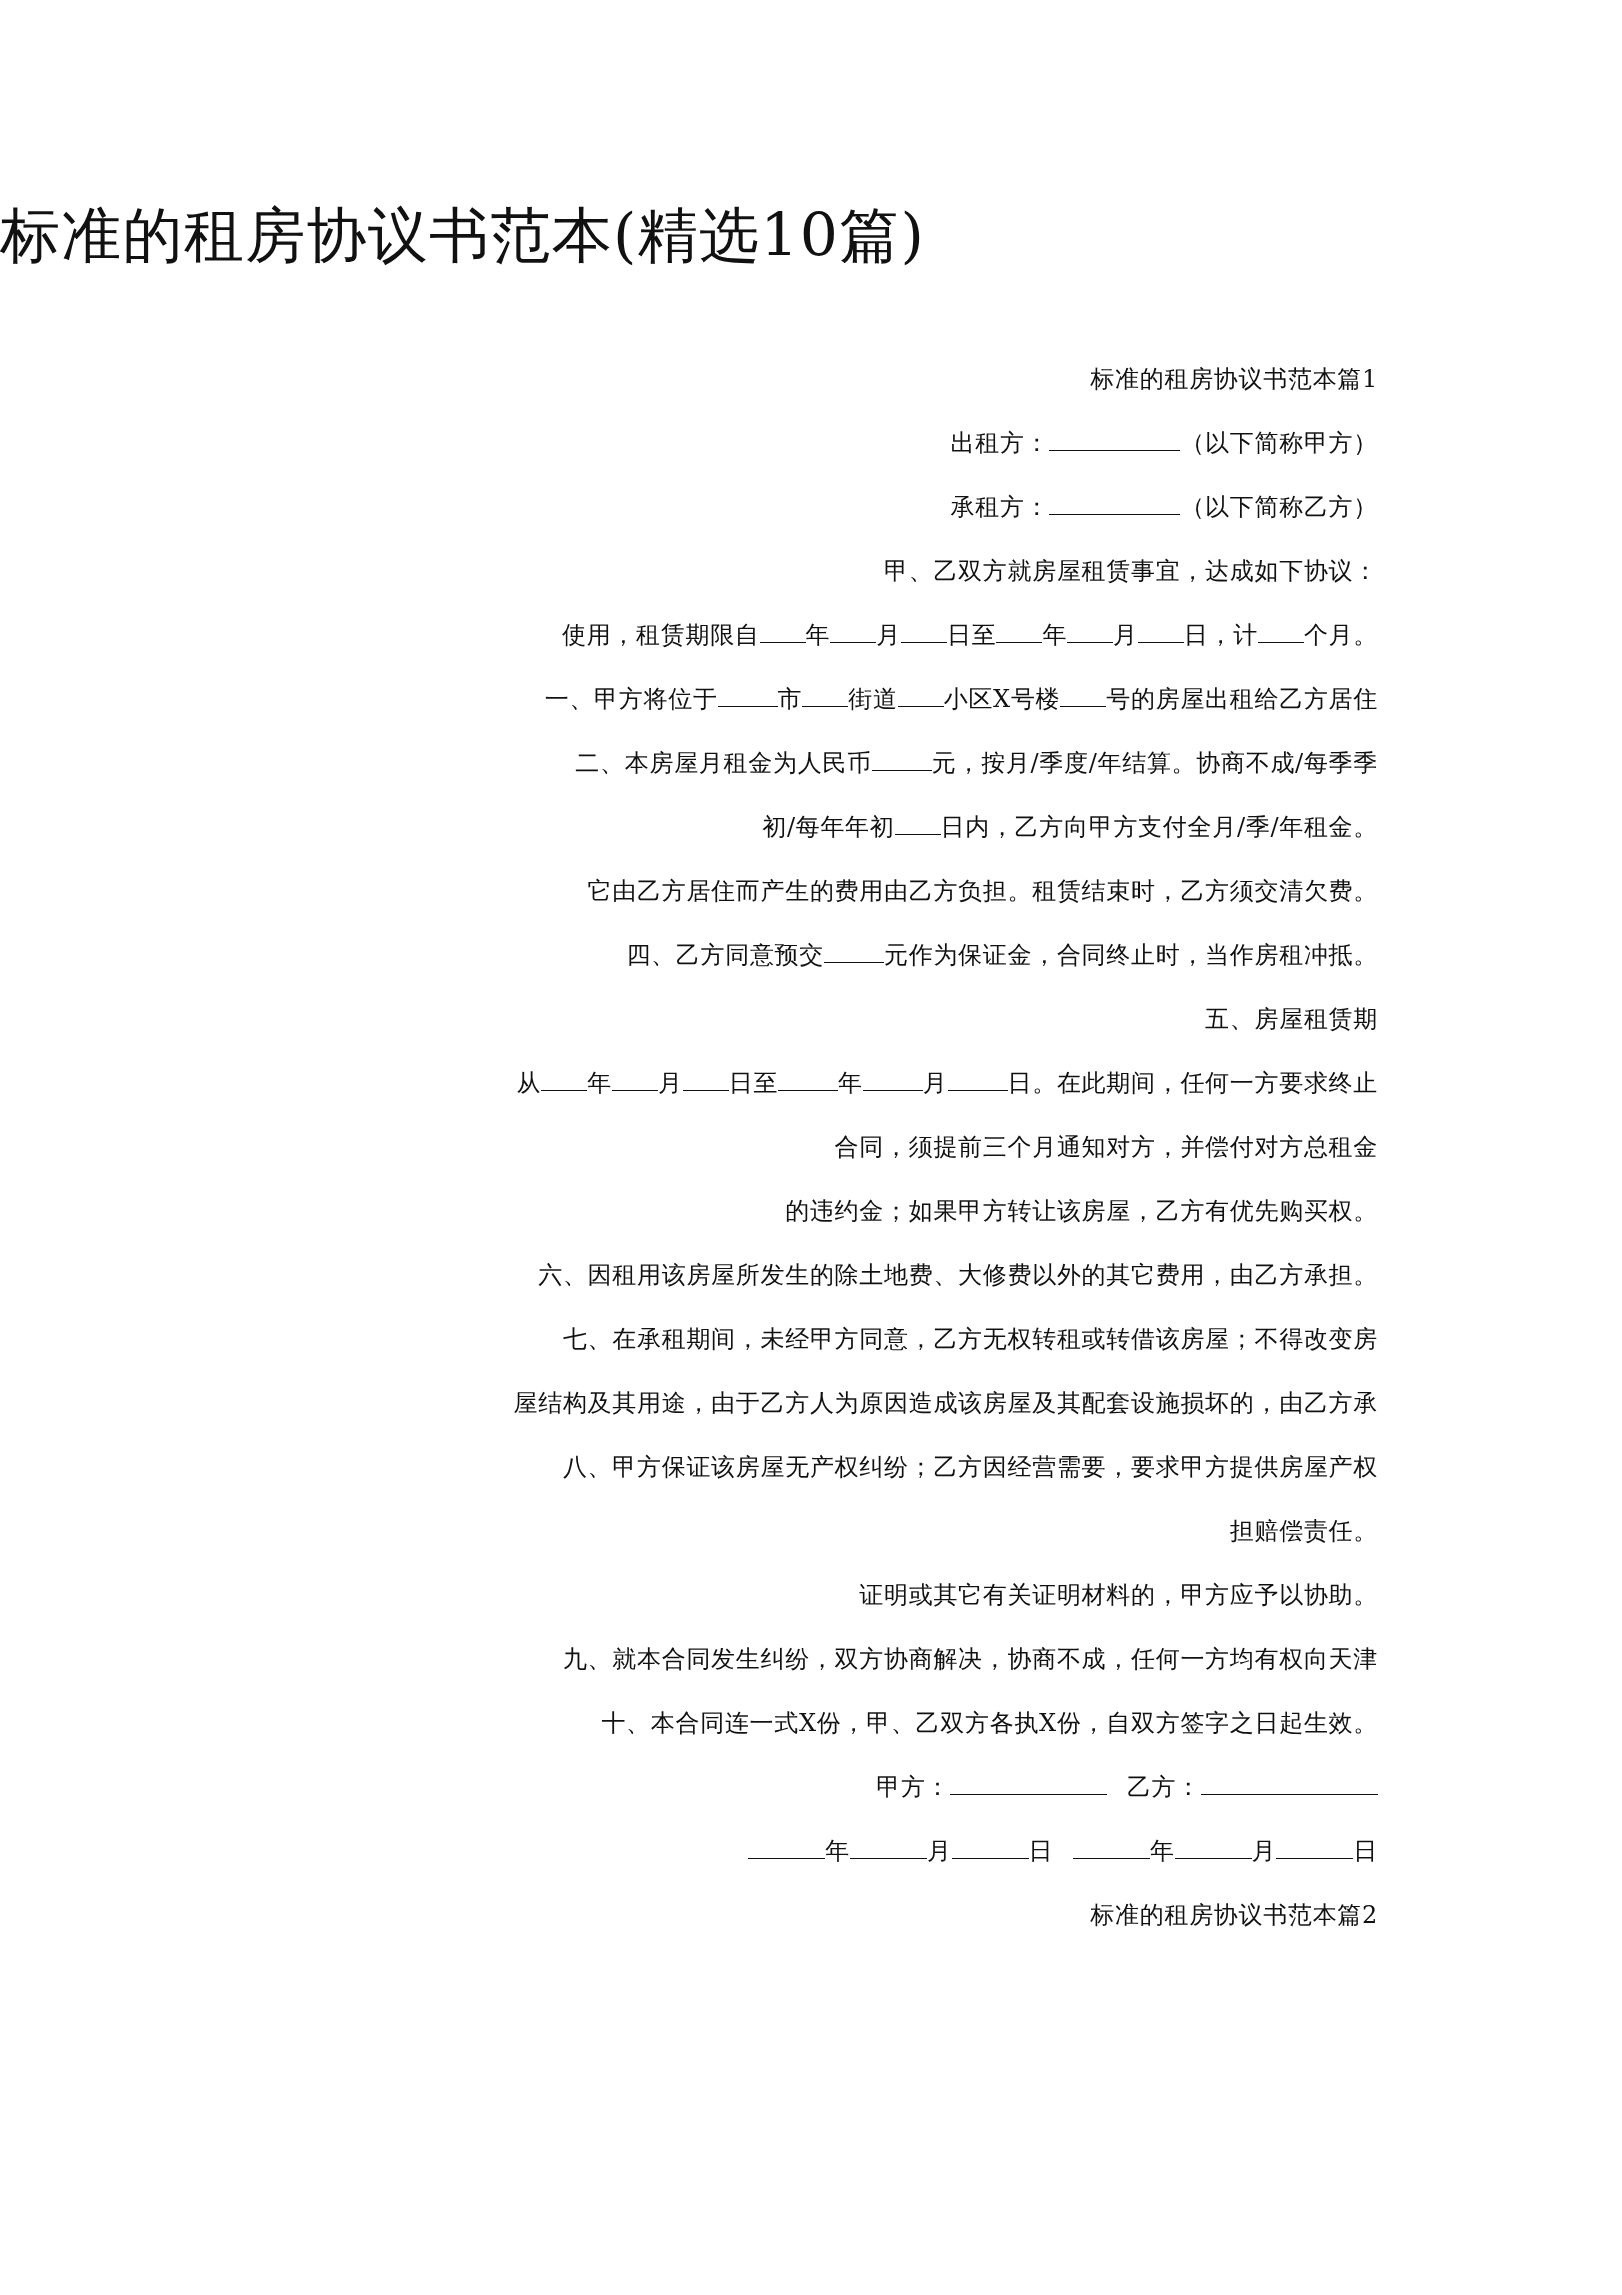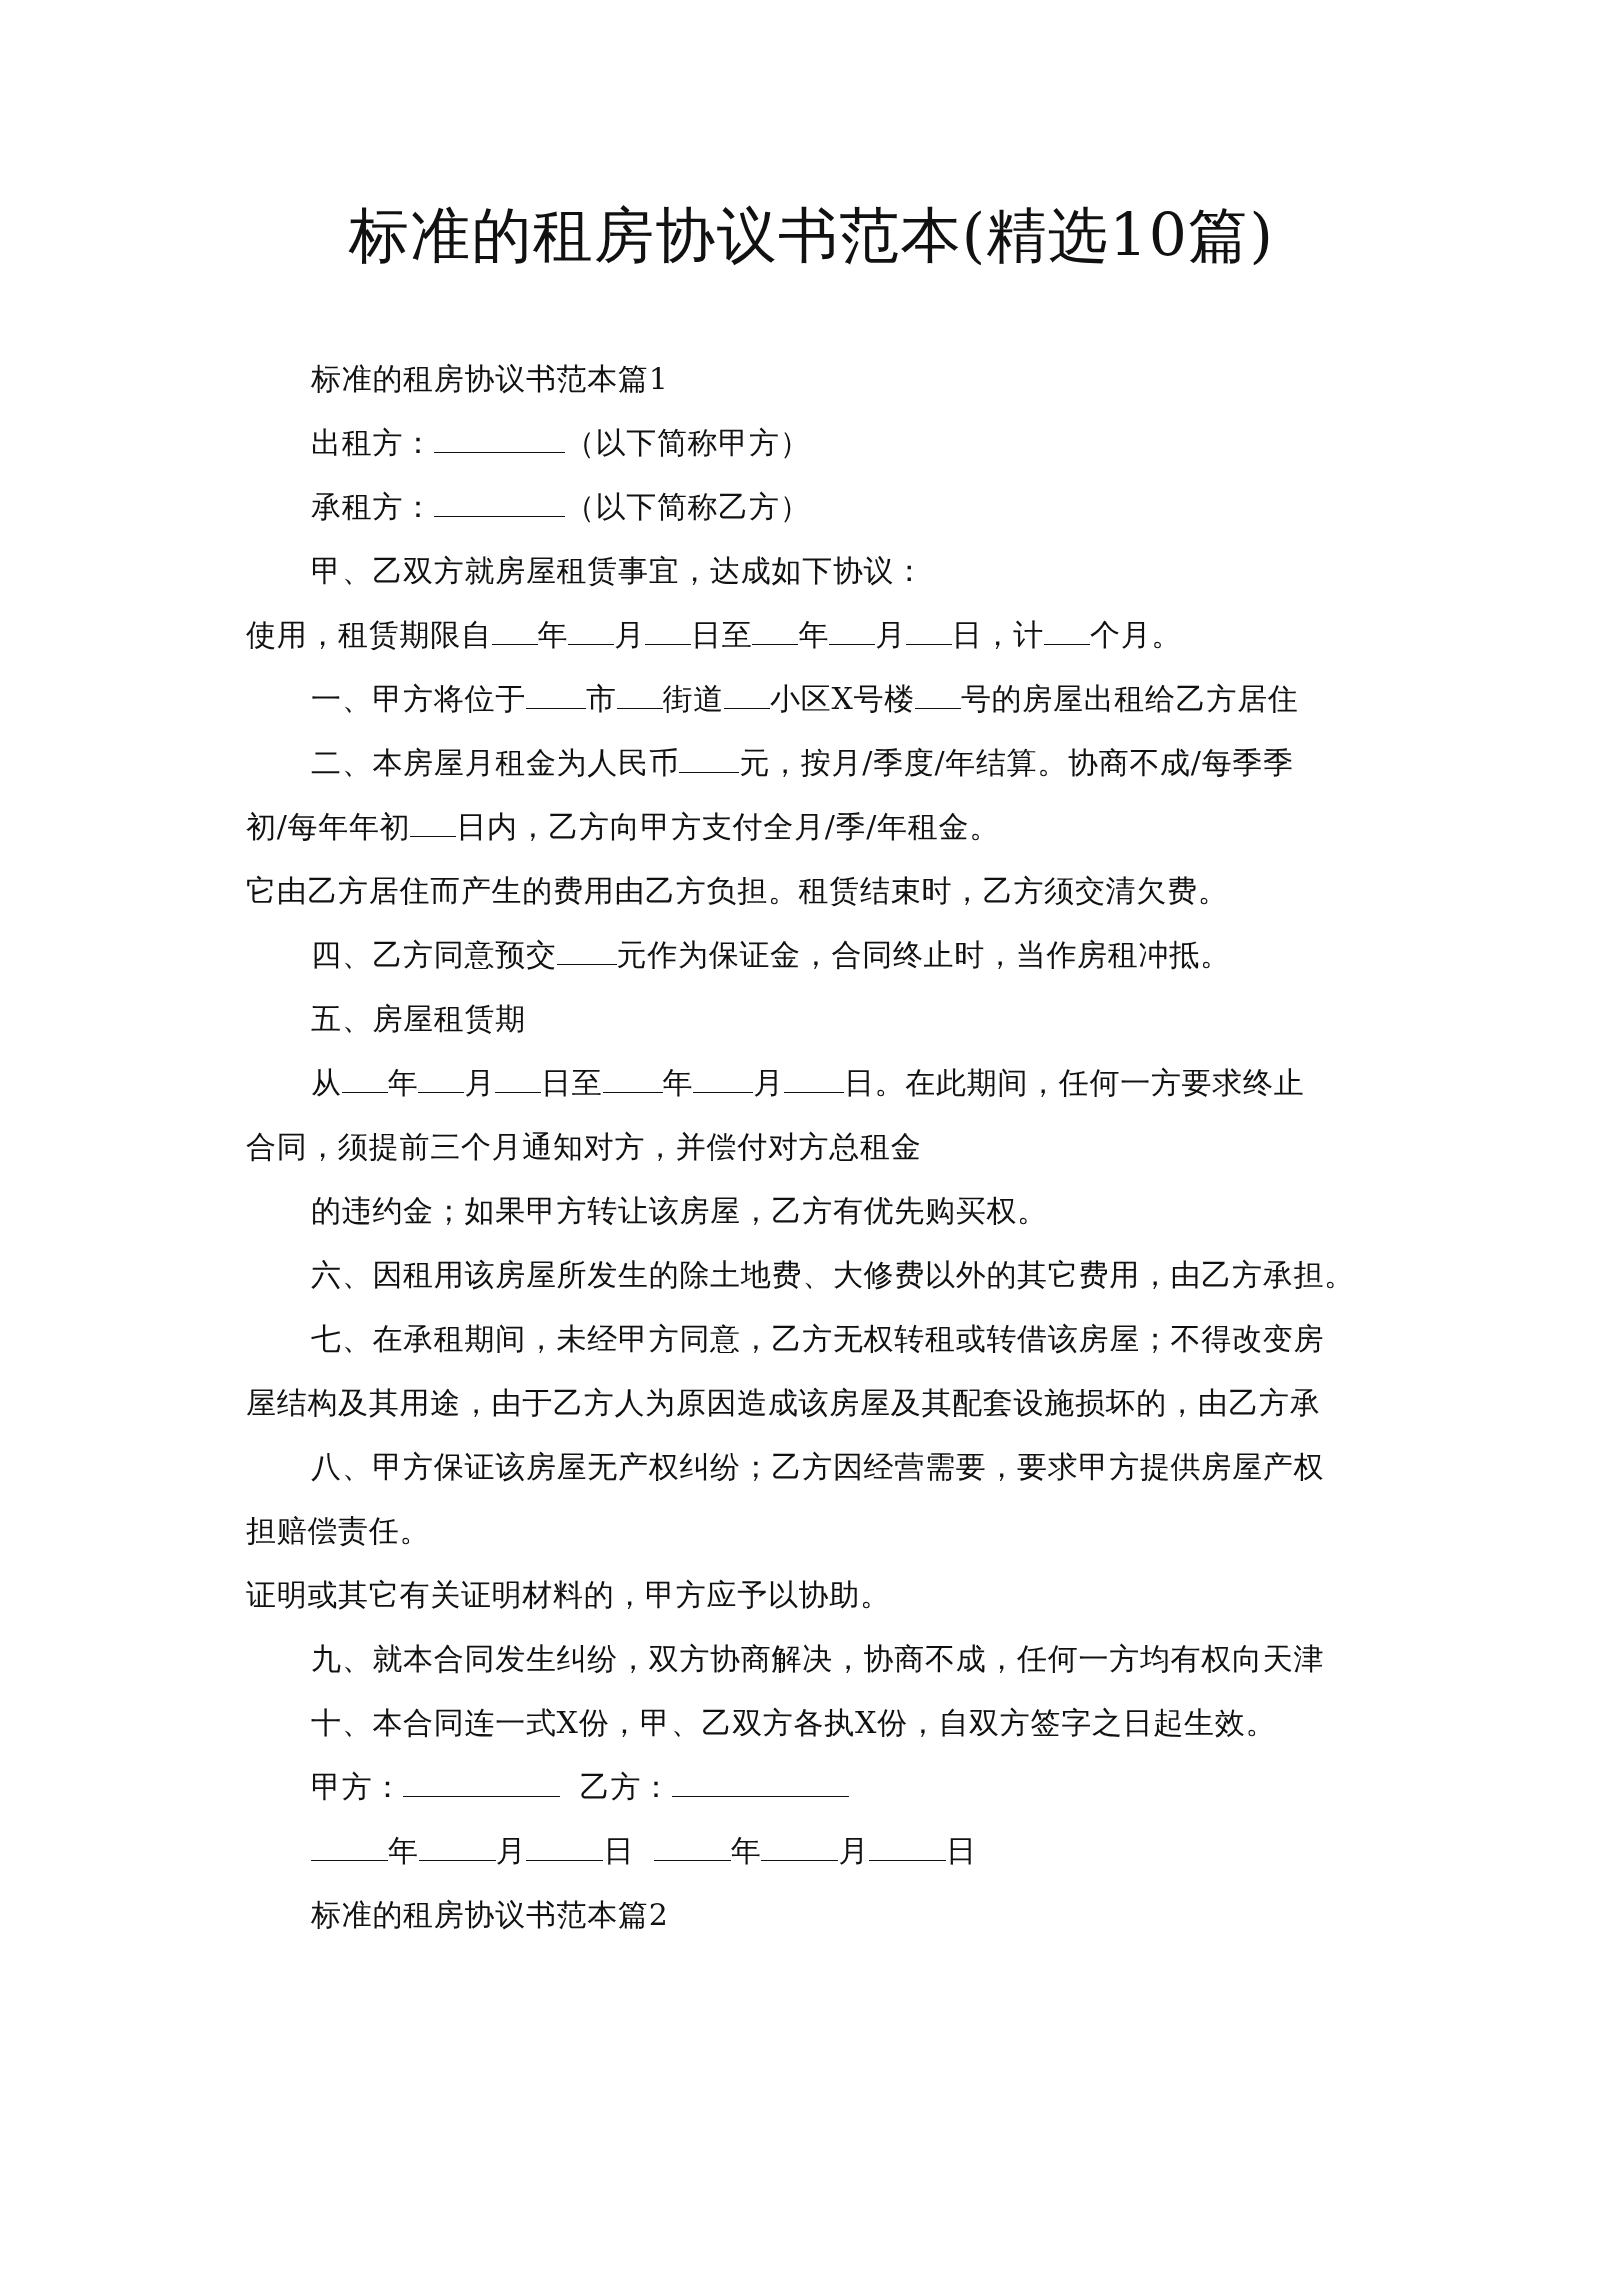--- a/index.html
+++ b/index.html
@@ -20,39 +20,40 @@
       left: 0; top: 0;
       width: 1623px;
       height: 2295px;
       background: #ffffff;
     }
     .title {
       position: absolute;
       top: 196px;
       left: 0;
       width: 1623px;
-      text-align: center;
+      text-align: left;
       font-size: 60px;
       line-height: 79px;
       letter-spacing: 1.3px;
       font-weight: normal;
       margin: 0;
     }
     .body {
       position: absolute;
       left: 246px;
       width: 1132px;
       top: 347px;
     }
     .line {
-      font-size: 30px;
+      font-size: 24px;
       height: 64px;
       line-height: 64px;
       white-space: nowrap;
       letter-spacing: 0.7px;
+      text-align: right;
     }
     .indent { padding-left: 65px; }
     .blank {
       display: inline-block;
       border-bottom: 1.3px solid #111;
       height: 26px;
       vertical-align: baseline;
     }
     .w-xs { width: 46px; }
     .w-s  { width: 60px; }

